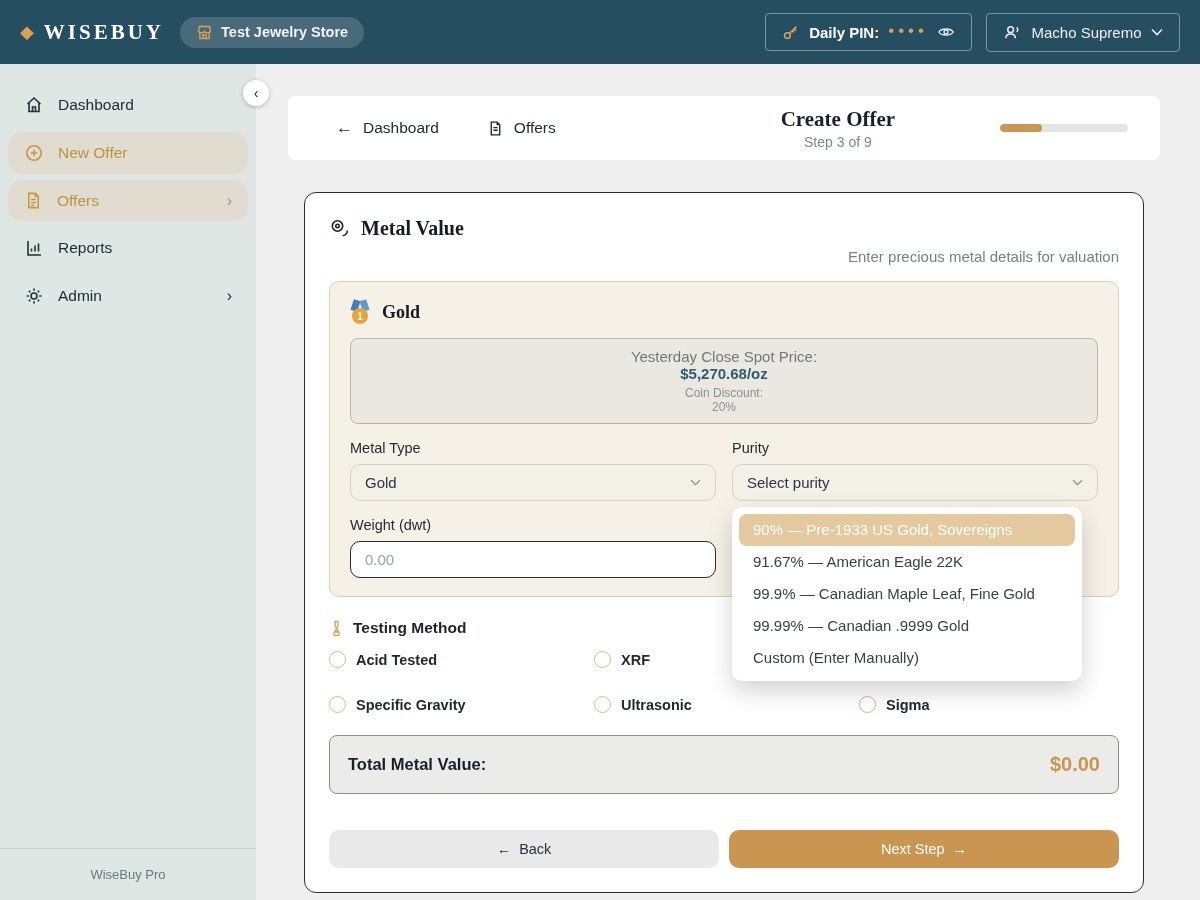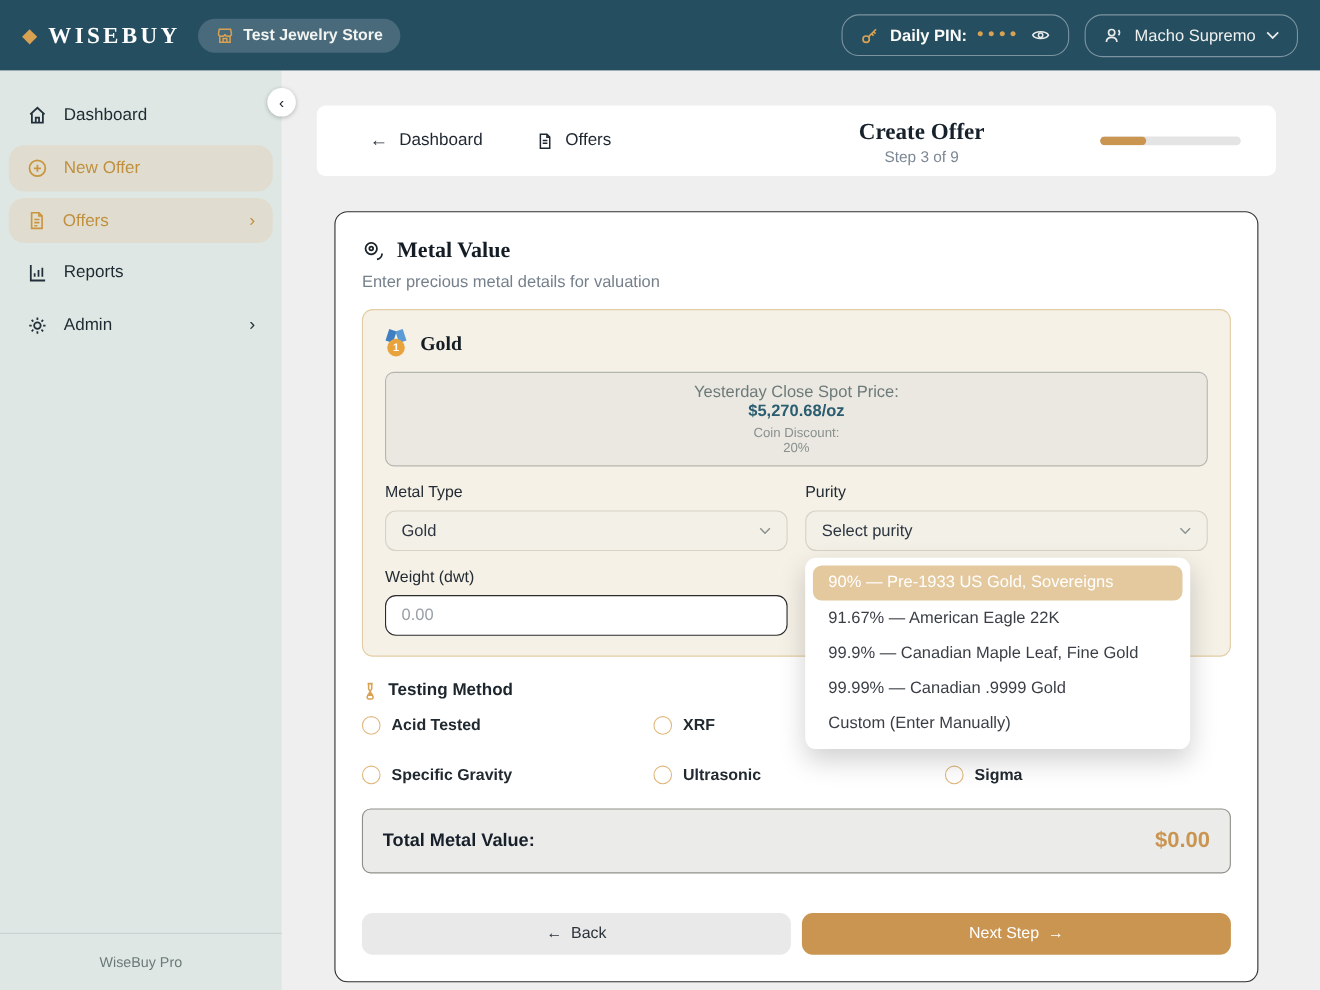--- a/index.html
+++ b/index.html
@@ -8,21 +8,21 @@
   .serif { font-family:"Liberation Serif","DejaVu Serif",serif;text-align:center; }
 
   
   .app-header { height:64px; background:#254e61; display:flex; align-items:center; justify-content:space-between; padding:0 20px; position:relative; z-index:20; }
   .hdr-left { display:flex; align-items:center; gap:16px; }
   .brand { display:flex; align-items:center; gap:10px; }
   .diamond { color:#d9a253; font-size:18px; line-height:1; }
   .brand-name { color:#fff; font-size:21px; font-weight:bold; letter-spacing:3px; }
   .store-badge { display:flex; align-items:center; gap:8px; background:rgba(255,255,255,.16); border-radius:18px; padding:7px 16px; color:#f2f4f2; font-size:14.5px;font-weight:bold; }
   .hdr-right { display:flex; align-items:center; gap:14px; }
-  .hdr-pill { display:flex; align-items:center; gap:9px; border:1px solid rgba(255,255,255,.4); border-radius:16px; padding:9px 16px; color:#eef0ee; font-size:15px; cursor:pointer; }
+  .hdr-pill { display:flex; align-items:center; gap:9px; border:1px solid rgba(255,255,255,.4); border-radius:4px; padding:9px 16px; color:#eef0ee; font-size:15px; cursor:pointer; }
   .pin-label { font-weight:bold; color:#fbfbf8; }
   .pin-dots { color:#d9a253; font-size:17px; letter-spacing:4px; line-height:1; transform:translateY(-2px); }
   .icon-btn { background:none; border:none; cursor:pointer; display:flex; align-items:center; }
   .chev { color:#dfe4e2; font-size:12px; }
 
   
   .shell { display:flex; height:836px; }
   .sidebar { width:256px; background:#dee7e4; position:relative; display:flex; flex-direction:column; }
   .nav { padding:20px 8px 0 8px; display:flex; flex-direction:column; gap:6px; flex:1; }
   .nav-item { display:flex; align-items:center; gap:14px; padding:11px 16px; border-radius:14px; font-size:15.5px; color:#1e2a32; cursor:pointer; }
@@ -43,21 +43,21 @@
   .crumb-title-wrap { text-align:center; margin-left:120px; }
   .crumb-title { font-size:21px; font-weight:bold; color:#17212b; }
   .crumb-step { font-size:14px; color:#7b8794; margin-top:2px; }
   .progress { width:128px; height:8px; border-radius:4px; background:#e4e4e4; overflow:hidden; }
   .progress-fill { height:100%; background:#ca9551; border-radius:4px; }
 
   
   .card { margin:32px 16px 0 16px; background:#fff; border:1.5px solid #2f2f2f; border-radius:12px; padding:24px; }
   .section-head { display:flex; align-items:center; gap:10px; }
   .section-title { font-size:20px; font-weight:bold; color:#141c24; }
-  .section-sub { color:#75808b; font-size:15px; margin-top:8px; }
+  .section-sub { color:#75808b; font-size:15px; margin-top:8px;text-align:right; }
 
   
   .gold-card { margin-top:16px; background:#f5f1e7; border:1.5px solid #e3cda3; border-radius:10px; padding:18px 20px; }
   .gold-head { display:flex; align-items:center; gap:12px; margin-bottom:14px; }
   .gold-title { font-size:18px; font-weight:bold; color:#141c24; }
   .medal { position:relative; width:20px; height:24px; flex:0 0 auto; }
   .medal .rib { position:absolute; top:0; width:7px; height:11px; background:#5b9bd5; }
   .medal .rib.l { left:2px; transform:rotate(18deg); background:#3f7fc1; }
   .medal .rib.r { right:2px; transform:rotate(-18deg); }
   .medal .disc { position:absolute; bottom:0; left:2px; width:16px; height:16px; border-radius:50%; background:#e8a33d; color:#fff; font-size:10px; font-weight:bold; display:flex; align-items:center; justify-content:center; }

